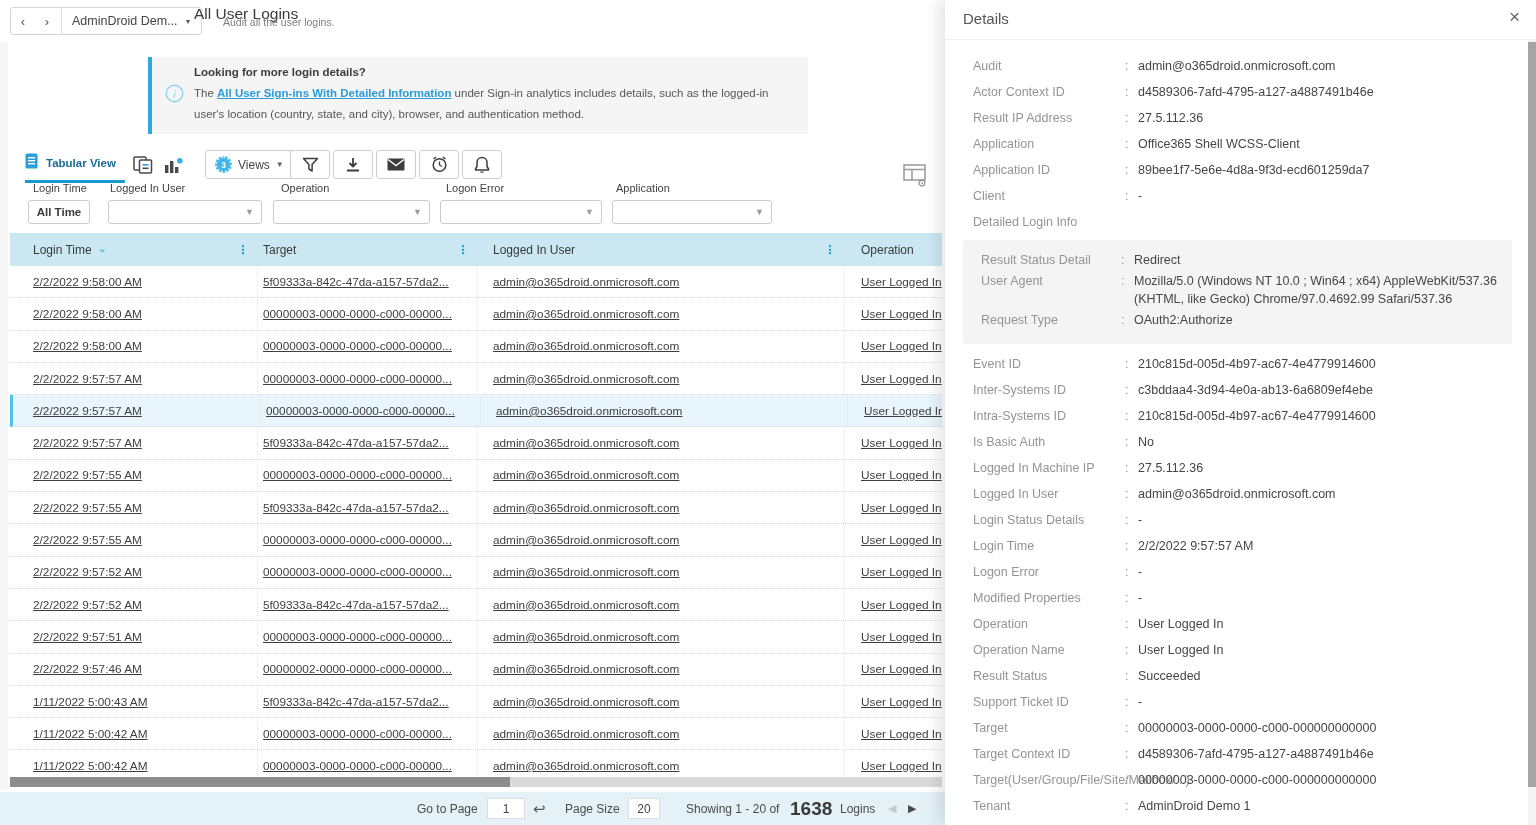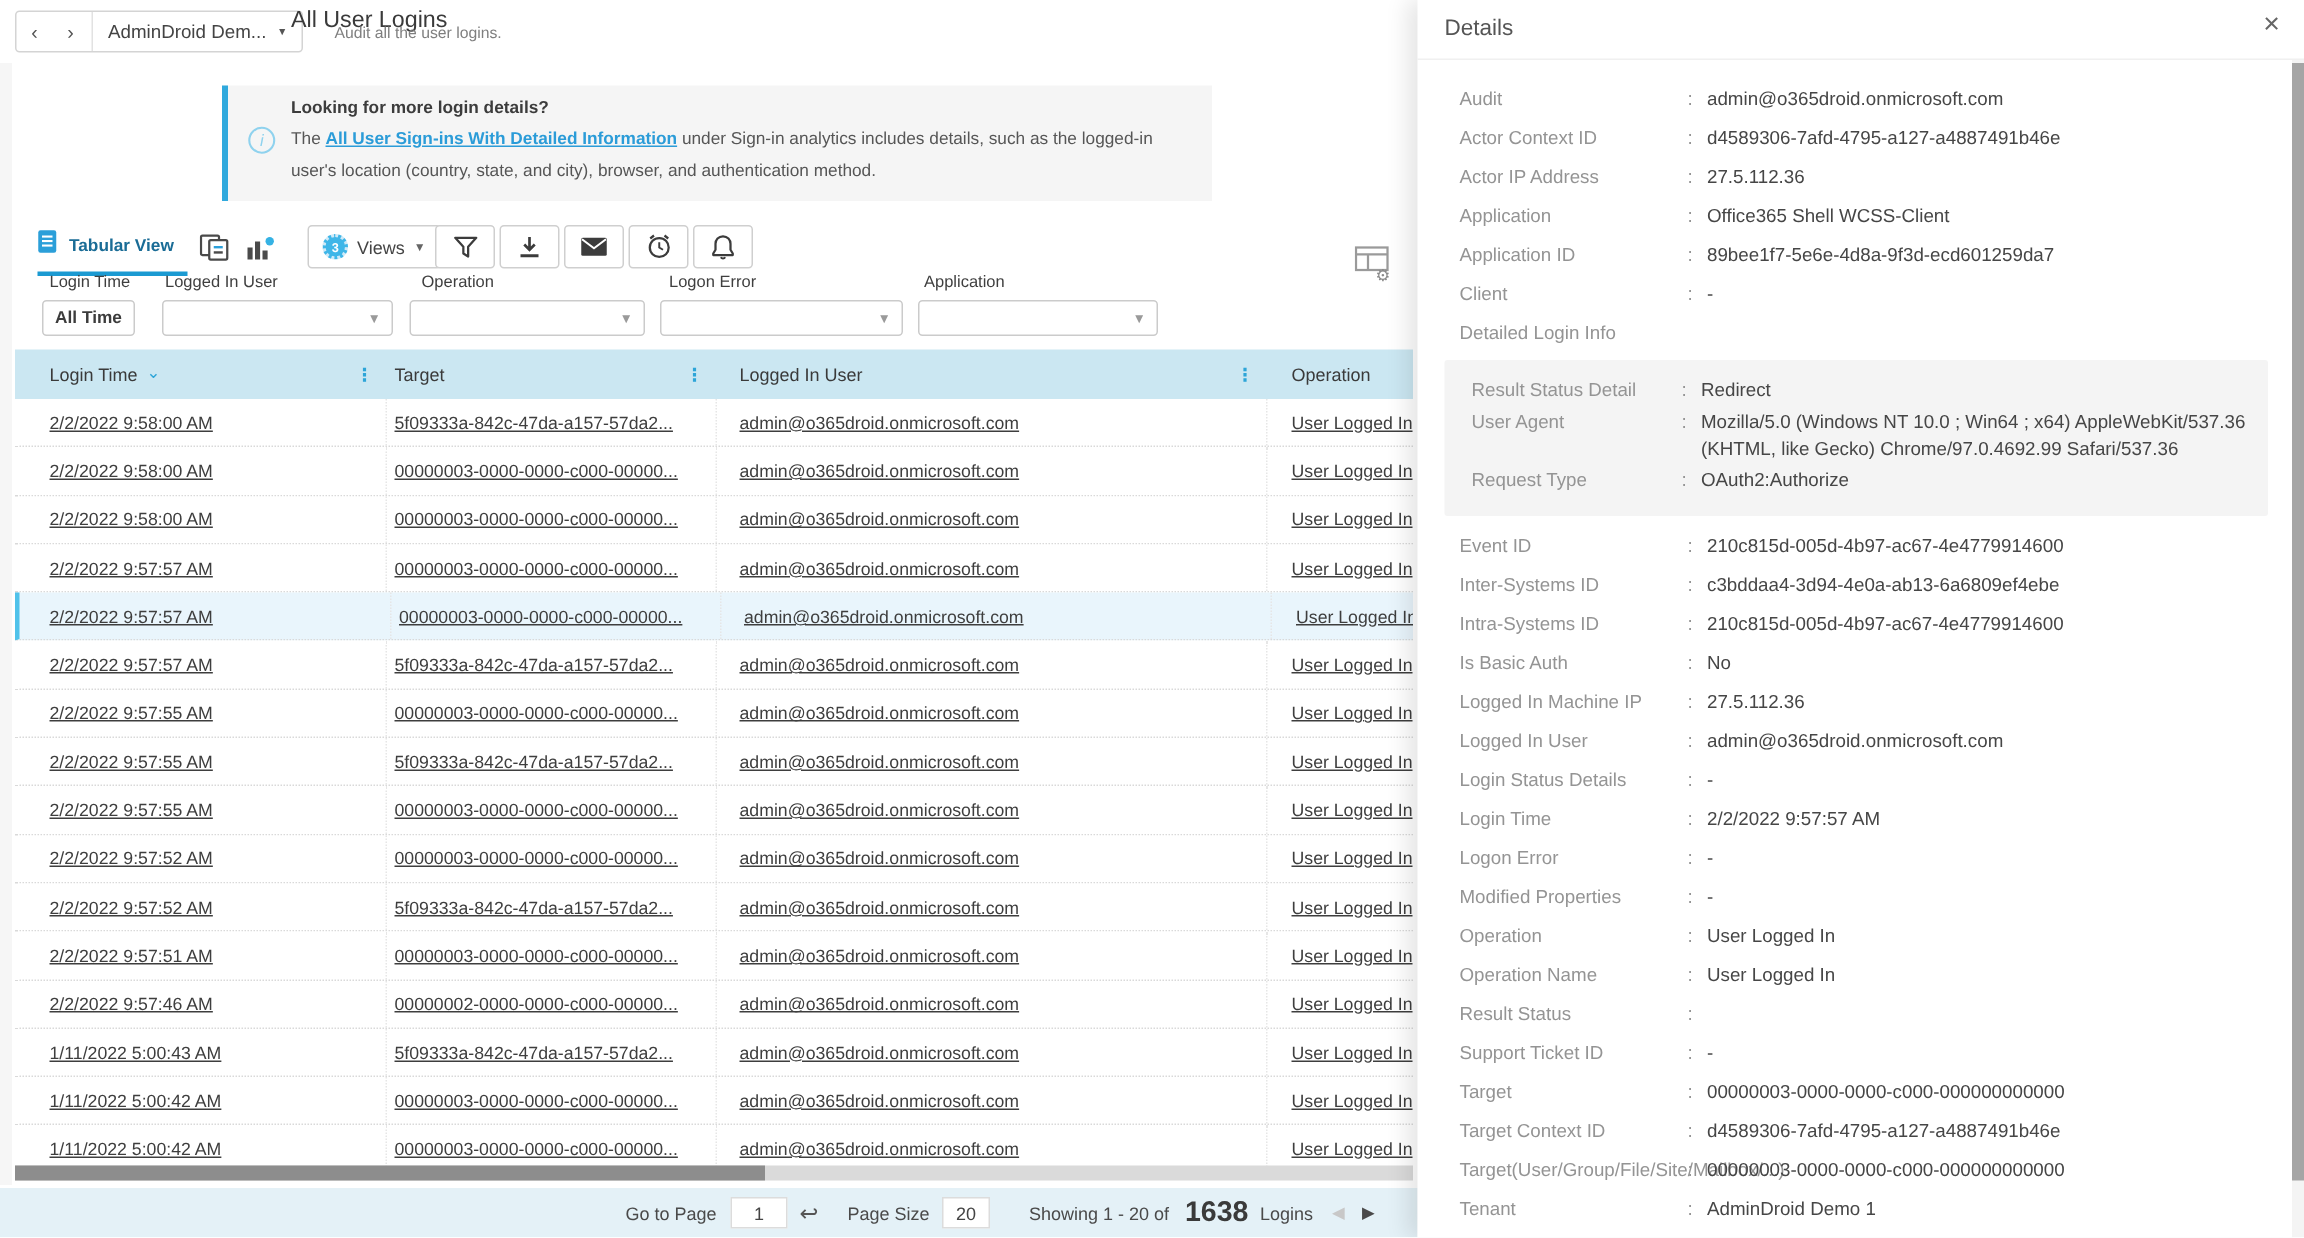--- a/index.html
+++ b/index.html
@@ -347,21 +347,21 @@
           <span class="d-label">Audit</span>
           <span class="d-colon">:</span>
           <span class="d-value">admin@o365droid.onmicrosoft.com</span>
         </div>
         <div class="d-row">
           <span class="d-label">Actor Context ID</span>
           <span class="d-colon">:</span>
           <span class="d-value">d4589306-7afd-4795-a127-a4887491b46e</span>
         </div>
         <div class="d-row">
-          <span class="d-label">Actor IP Address</span>
+          <span class="d-label">Result IP Address</span>
           <span class="d-colon">:</span>
           <span class="d-value">27.5.112.36</span>
         </div>
         <div class="d-row">
           <span class="d-label">Application</span>
           <span class="d-colon">:</span>
           <span class="d-value">Office365 Shell WCSS-Client</span>
         </div>
         <div class="d-row">
           <span class="d-label">Application ID</span>
@@ -449,20 +449,21 @@
           <span class="d-value">User Logged In</span>
         </div>
         <div class="d-row">
           <span class="d-label">Operation Name</span>
           <span class="d-colon">:</span>
           <span class="d-value">User Logged In</span>
         </div>
         <div class="d-row">
           <span class="d-label">Result Status</span>
           <span class="d-colon">:</span>
+          <span class="d-value">Succeeded</span>
         </div>
         <div class="d-row">
           <span class="d-label">Support Ticket ID</span>
           <span class="d-colon">:</span>
           <span class="d-value">-</span>
         </div>
         <div class="d-row">
           <span class="d-label">Target</span>
           <span class="d-colon">:</span>
           <span class="d-value">00000003-0000-0000-c000-000000000000</span>

